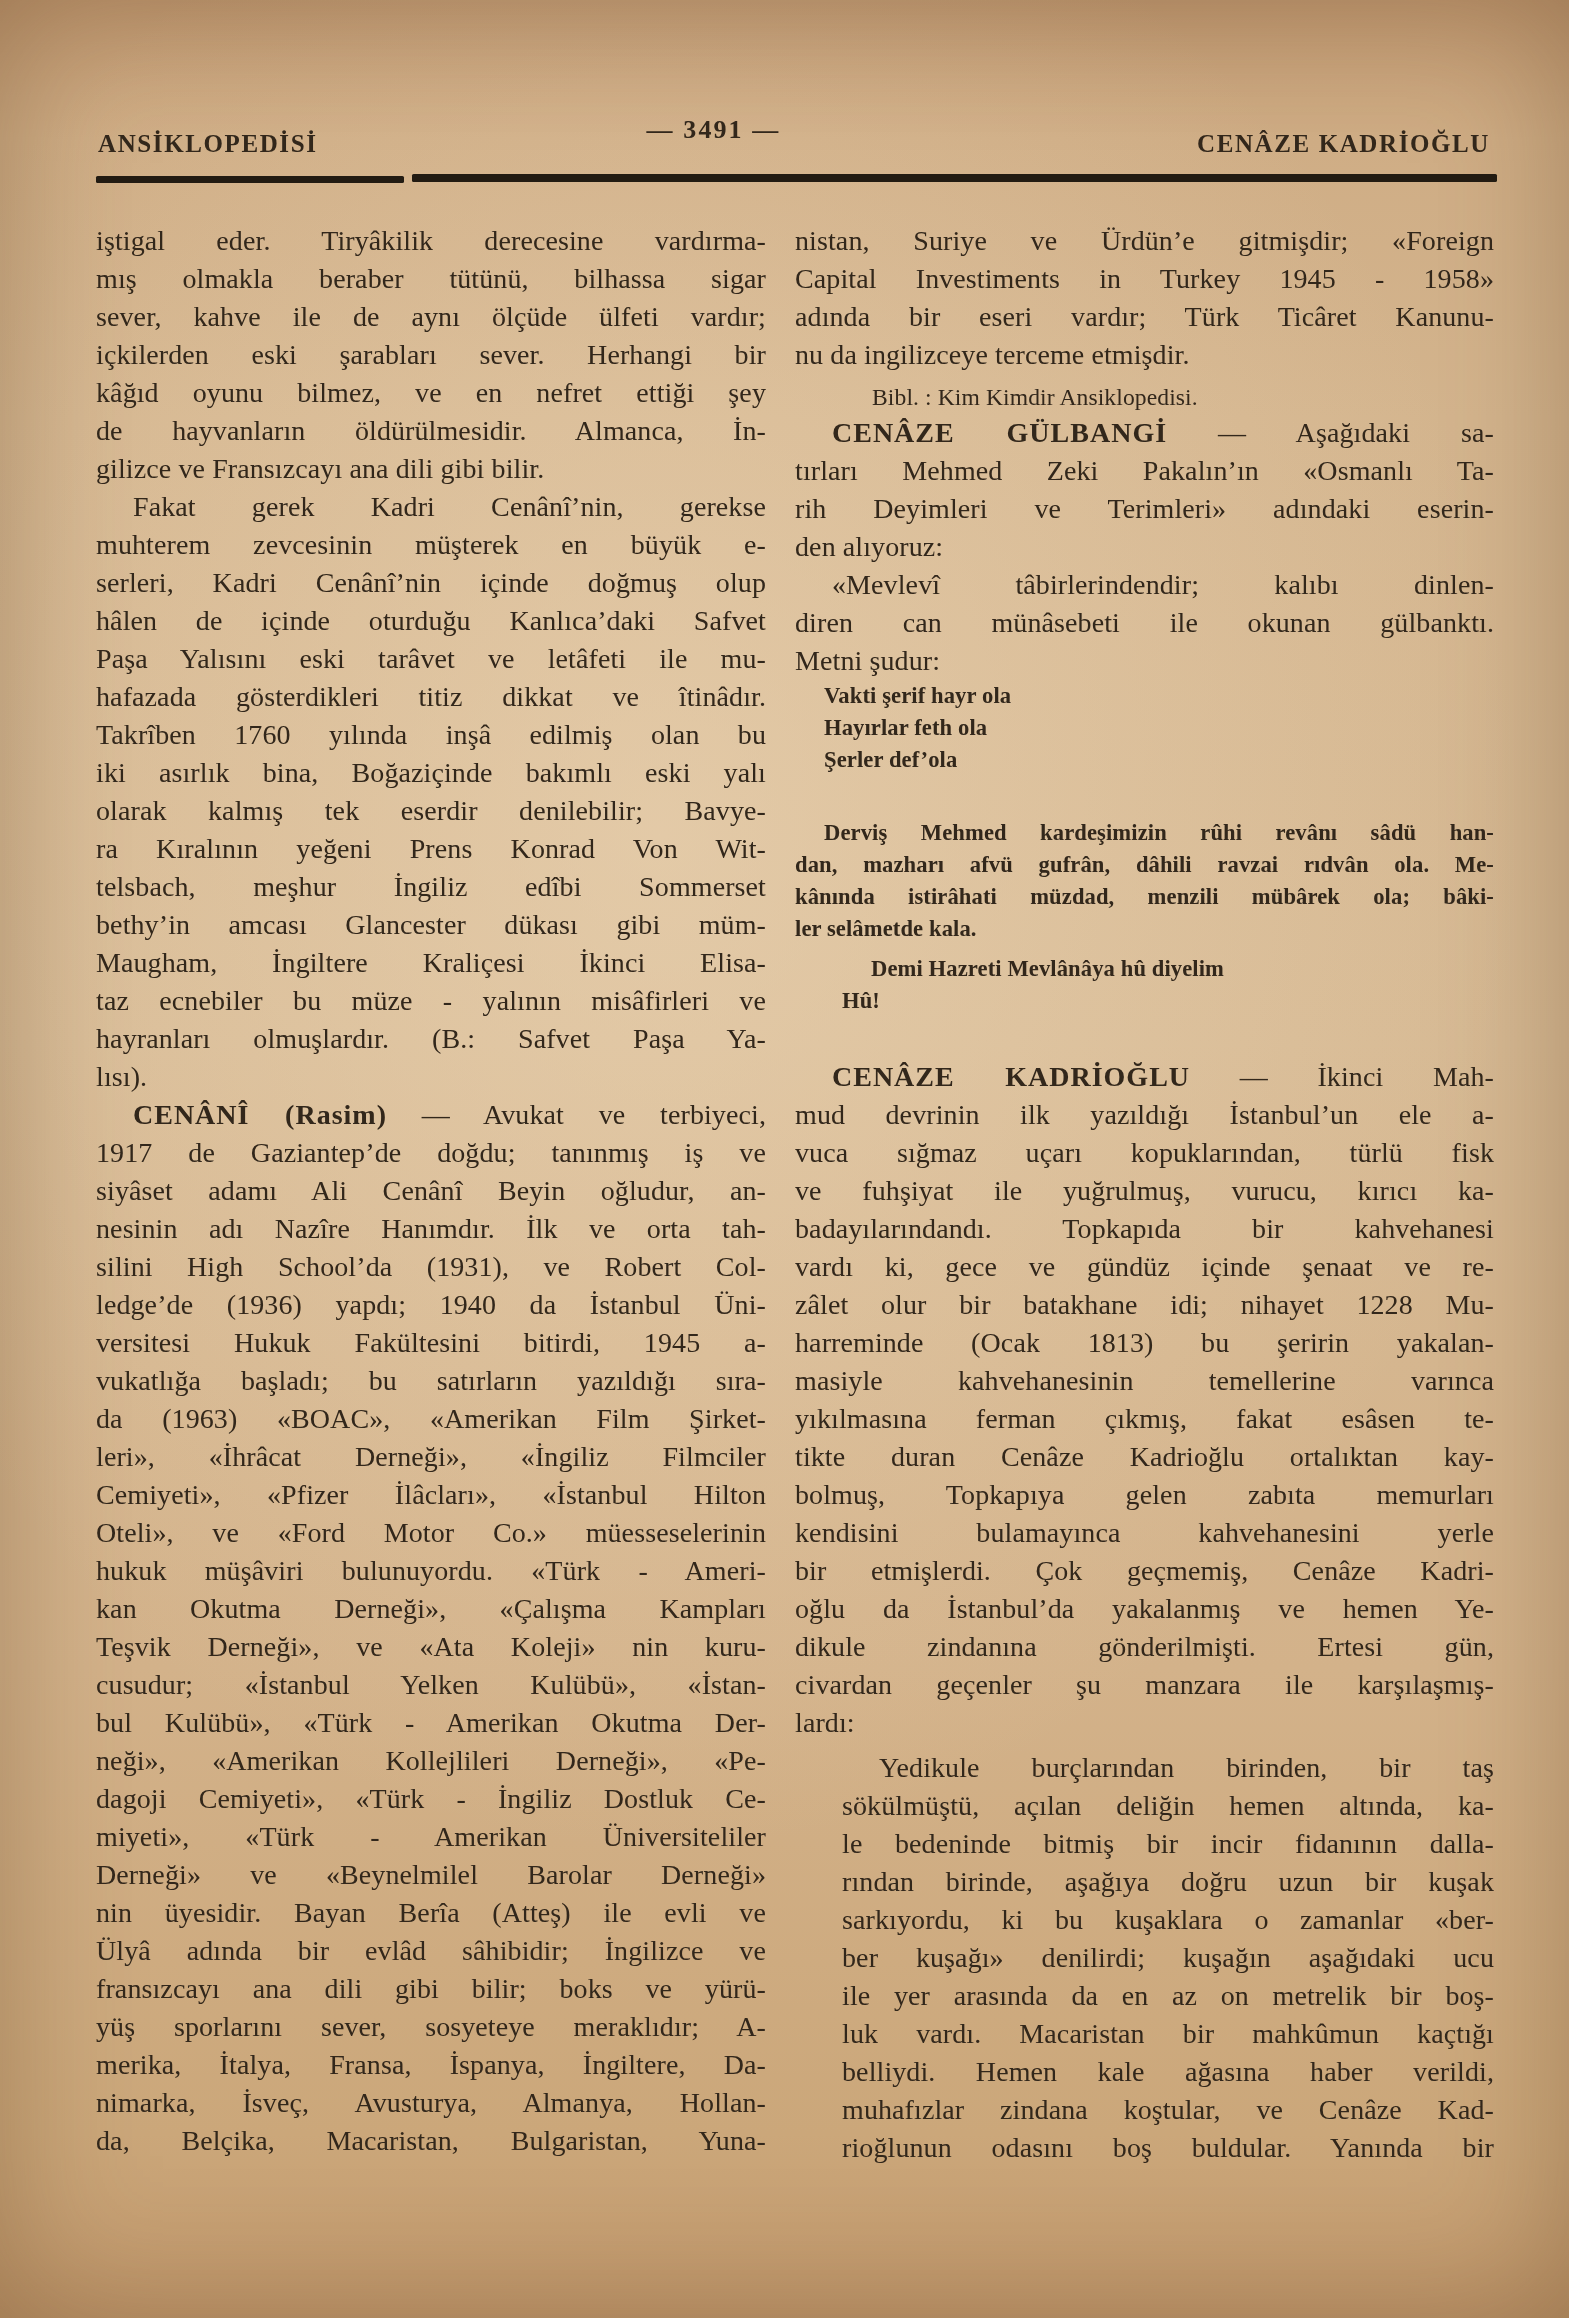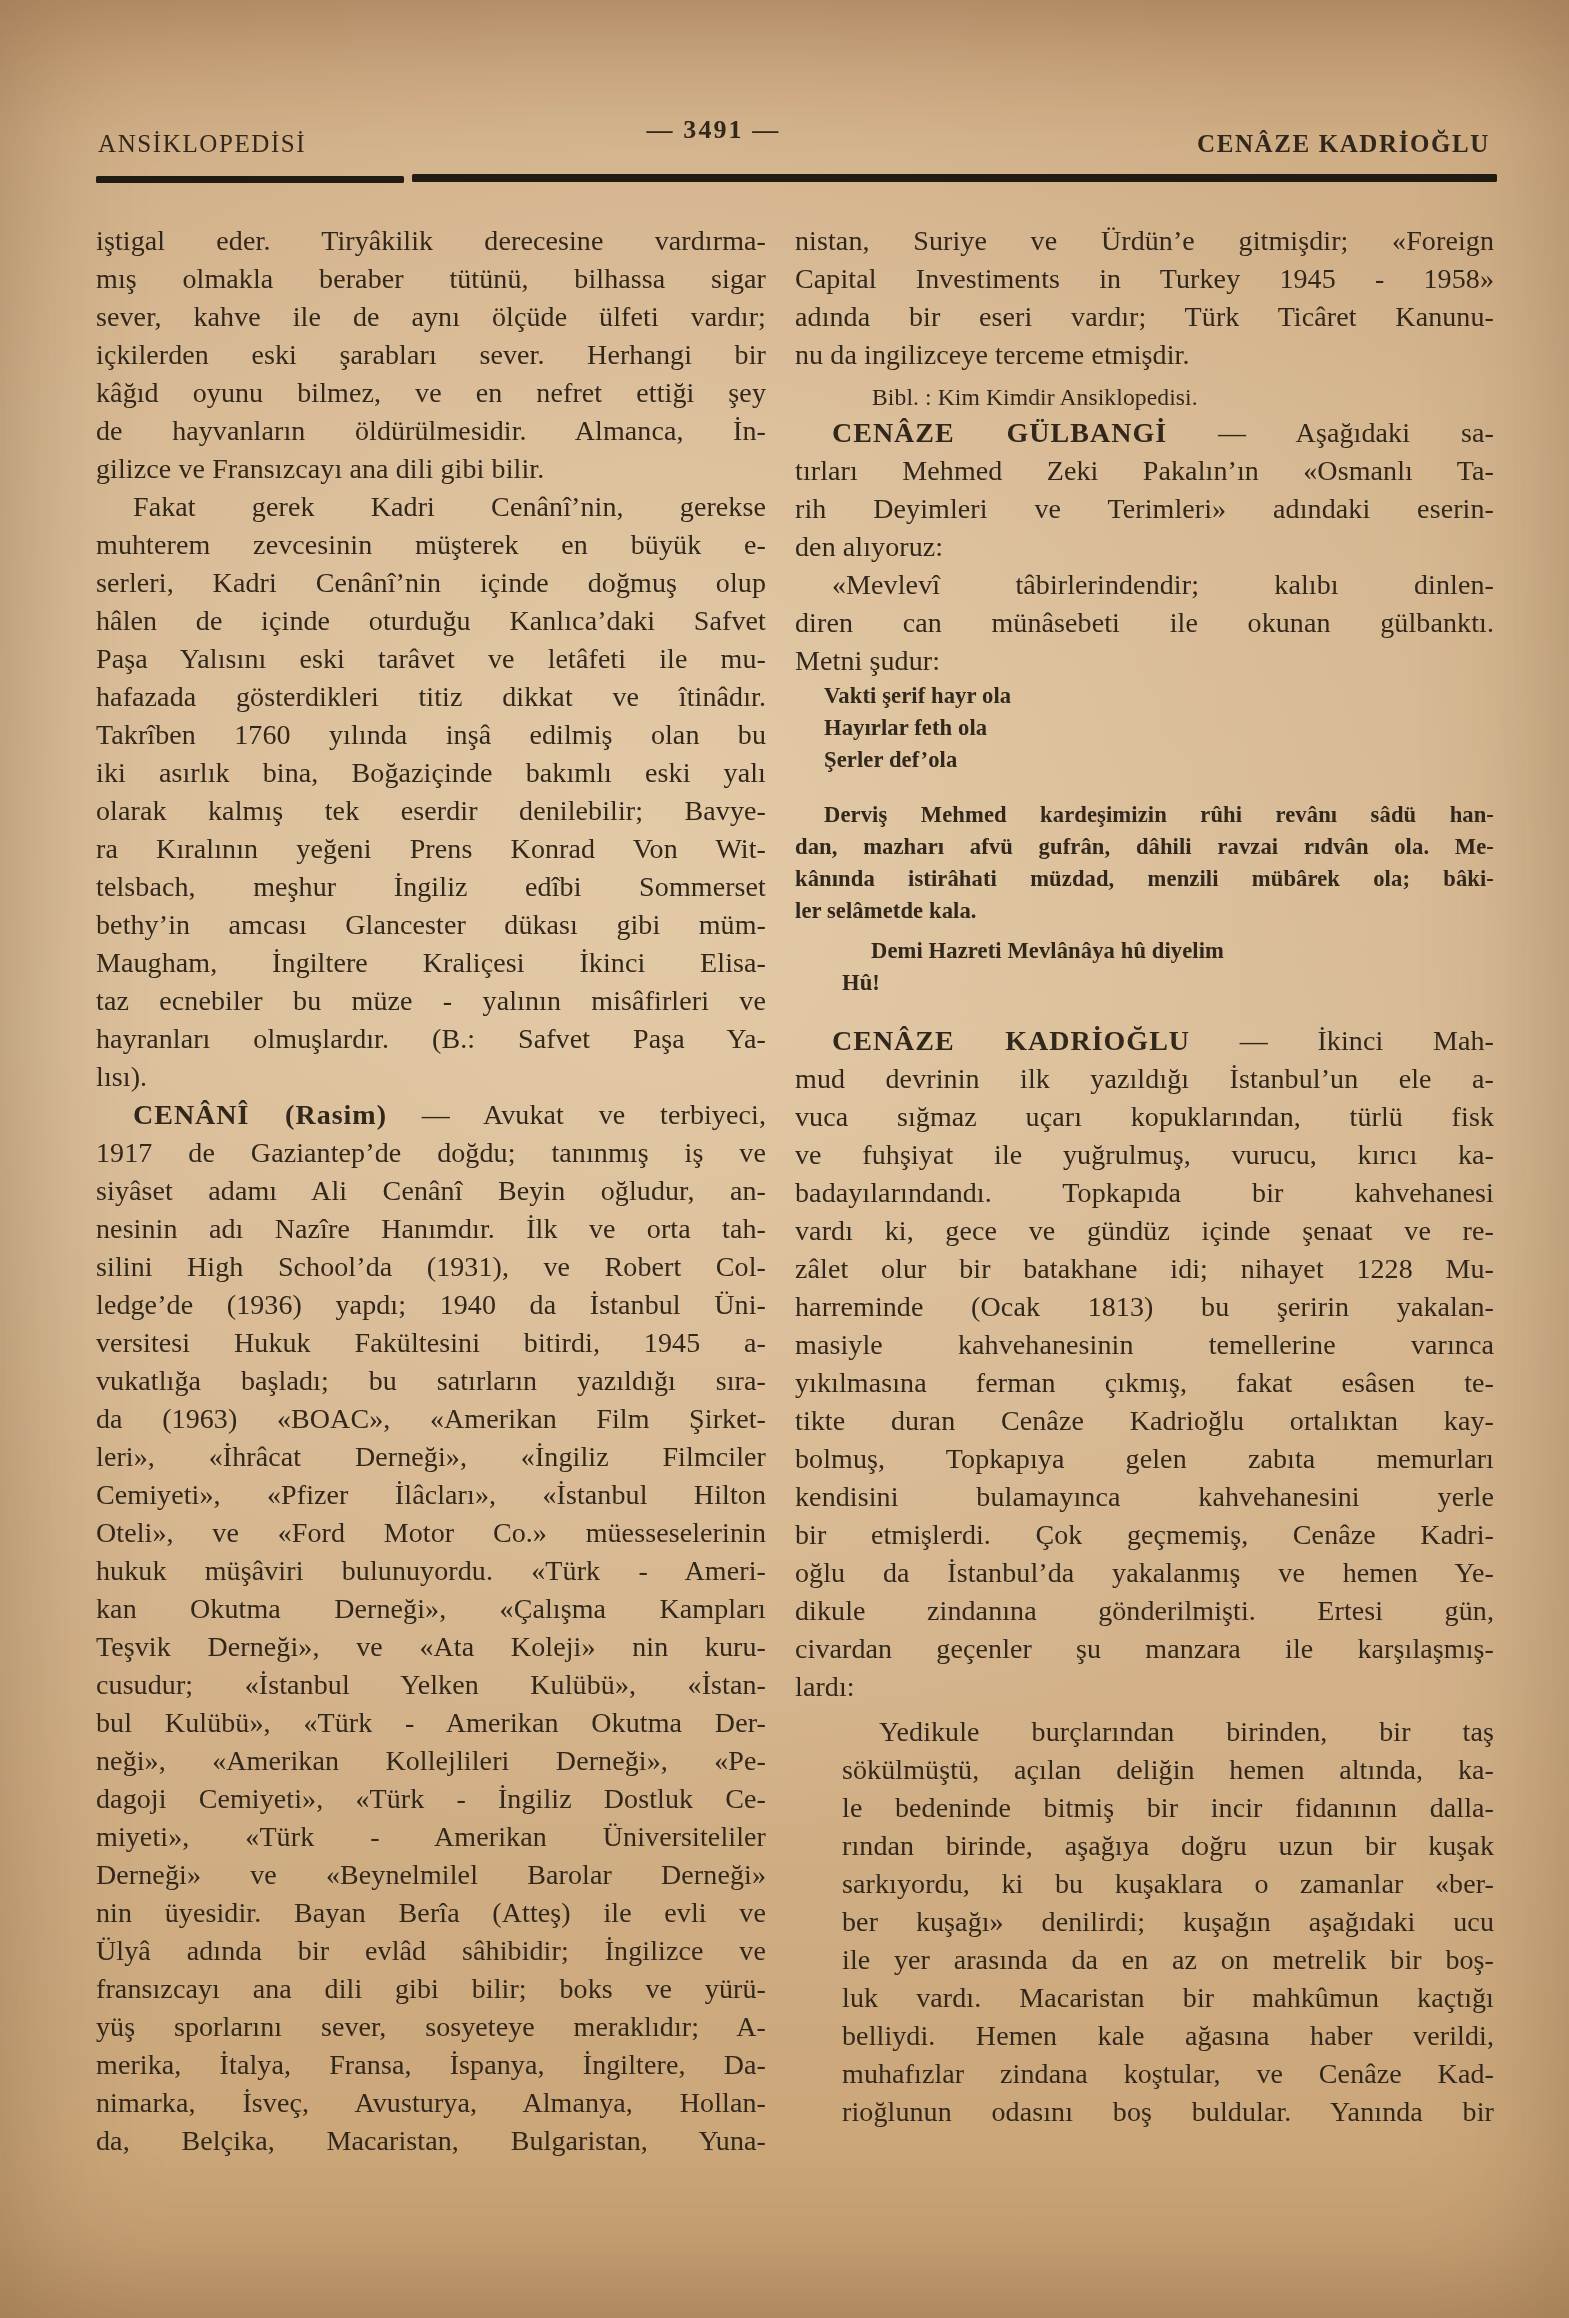--- a/index.html
+++ b/index.html
@@ -9,21 +9,21 @@
     overflow:hidden;
     background:
       radial-gradient(ellipse 1206px 1416px at 42% 36%, rgba(240,219,188,.50), rgba(240,219,188,0) 72%),
       linear-gradient(180deg,#c49c74 0%,#cfad85 6%,#d4b58e 18%,#d7ba94 45%,#d3b28a 72%,#cba77a 92%,#c39a6e 100%);
     box-shadow: inset 0 0 136px rgba(92,60,28,.38);
     font-family:"Liberation Serif","DejaVu Serif",serif;
     color:#32271b;
   }
   
   .hdr{position:absolute;white-space:nowrap;}
-  .hdr-left{left:98px;top:130px;font-size:25px;font-weight:normal;letter-spacing:1.6px;}
+  .hdr-left{left:98px;top:130px;font-size:25px;font-weight:bold;letter-spacing:1.6px;}
   .hdr-center{left:572px;top:115px;width:283px;font-size:26px;font-weight:bold;text-align:center;letter-spacing:2.1px;}
   .hdr-right{right:80px;top:130px;font-size:25px;font-weight:bold;letter-spacing:1.6px;}
   .rule{position:absolute;background:#221b12;border-radius:1.6px;}
   .rule-a{left:96px;top:176px;width:308px;height:6.8px;}
   .rule-b{left:412px;top:174px;width:1085px;height:8.4px;}
   
   .col{position:absolute;top:222px;}
   .col-left{left:96px;width:670px;}
   .col-right{left:795px;width:699px;}
   .para{margin:0;}
@@ -38,21 +38,21 @@
   .lead{font-weight:bold;letter-spacing:1px;}
   .k-bibl .line{font-size:23.6px;line-height:33px;text-align-last:left;}
   .k-bibl .line.ind{text-indent:30px;}
   .k-verse .line{font-size:22.6px;line-height:32px;font-weight:bold;text-align:left;text-align-last:left;padding-left:29px;}
   .k-prayer .line{font-size:22.6px;line-height:32px;font-weight:bold;}
   .k-prayer .line.ind{text-indent:29px;}
   .k-verse2 .line{font-size:22.6px;line-height:32px;font-weight:bold;text-align:left;text-align-last:left;}
   .k-verse2 .line.ind{text-indent:29px;}
   .sp-sm{margin-top:7.3px;margin-left:47px;}
   .sp-md{}
-  .sp-lg{margin-top:23px;}
+  .sp-lg{margin-top:41px;}
 </style>
 </head>
 <body>
 
 <div class="page">
   <span class="hdr hdr-left">ANSİKLOPEDİSİ</span>
   <span class="hdr hdr-center">— 3491 —</span>
   <span class="hdr hdr-right">CENÂZE KADRİOĞLU</span>
   <div class="rule rule-a"></div>
   <div class="rule rule-b"></div>

